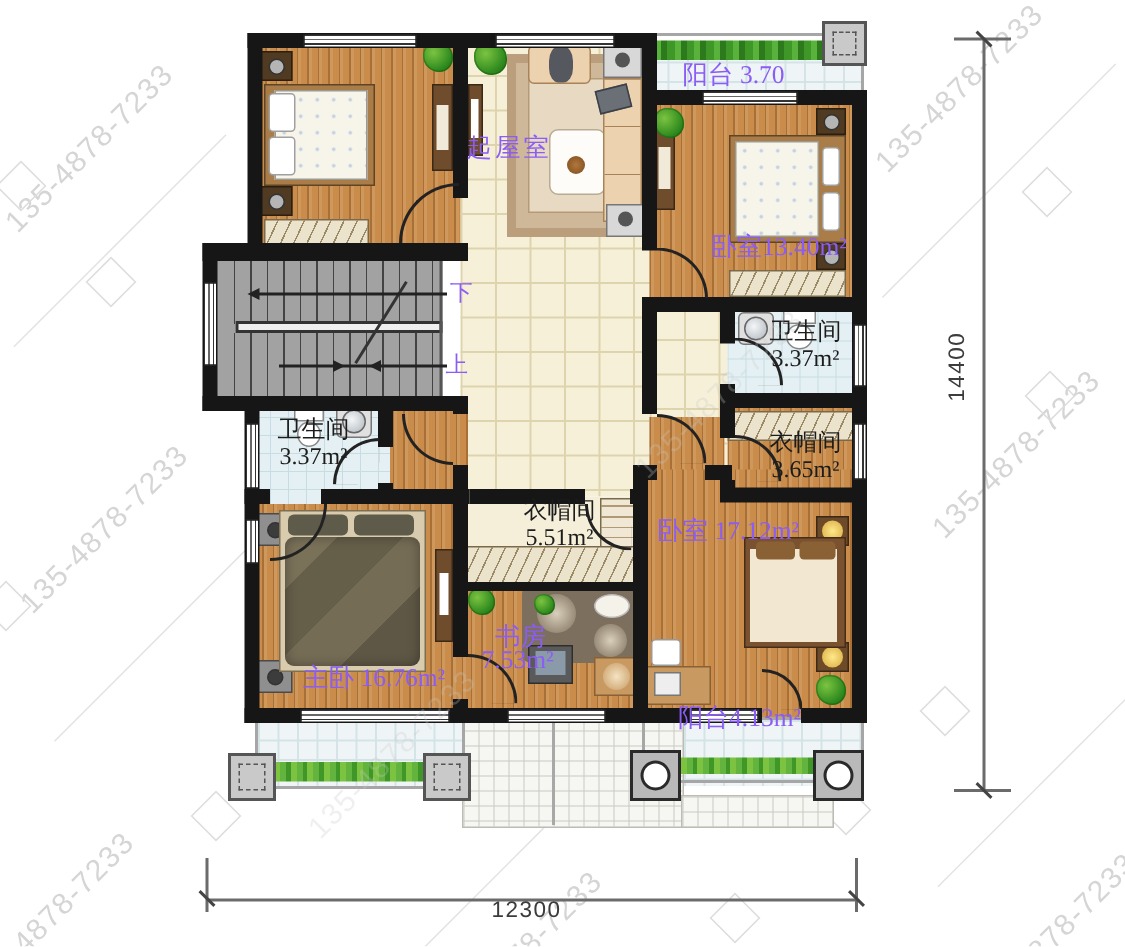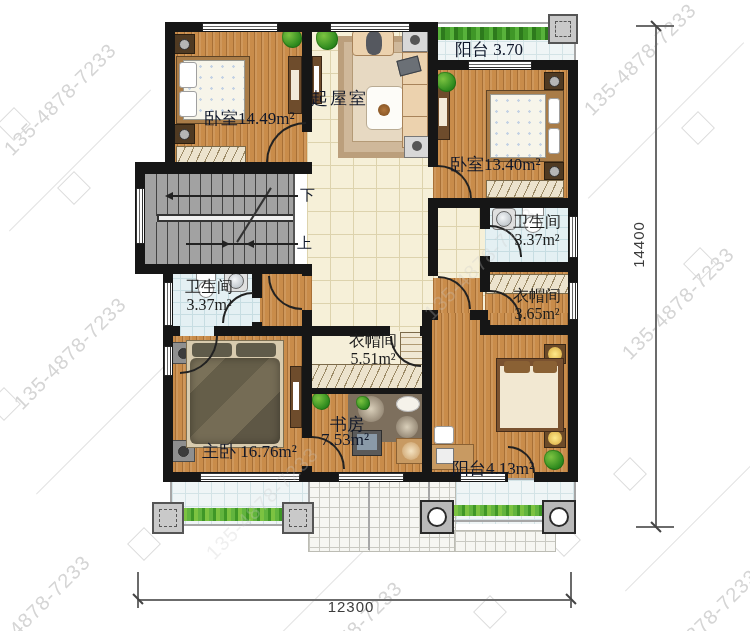--- a/index.html
+++ b/index.html
@@ -56,21 +56,21 @@
   .ns .knob{position:absolute;left:50%;top:50%;width:9px;height:9px;margin:-5px 0 0 -5px;
         background:#b5b5b5;border:1px solid #333;border-radius:50%;}
   .mat{background-color:#f7f5ea;border:1px solid #9a9a92;z-index:2;
         background-image:radial-gradient(circle,#c4d2e4 1px,transparent 1.5px);background-size:11px 11px;}
   .pil{background:#ffffff;border:1px solid #a0a0a0;border-radius:3px;z-index:2;}
   
   .steps{background-color:#a2a2a2;z-index:2;
         background-image:repeating-linear-gradient(90deg,transparent 0 10px,#434343 10px 11px);}
   .tri{width:0;height:0;border-style:solid;z-index:4;}
   
-  .lbl{color:#0f172a;font-size:17px;white-space:nowrap;z-index:7;}
+  .lbl{color:#8b5cf6;font-size:17px;white-space:nowrap;z-index:7;}
   .lbl2{color:#1c1c1c;font-size:16px;line-height:18px;text-align:center;z-index:7;}
   .dimt{color:#3c3c3c;font-size:15px;z-index:2;text-align:center;
         font-family:"Liberation Sans","DejaVu Sans",sans-serif;letter-spacing:1px;}
   .dline{background:#6b6b6b;z-index:2;}
   .slash{width:14px;height:2px;background:#444;transform:rotate(45deg);z-index:2;}
 </style>
 </head>
 <body>
 
 <div class="plan">
@@ -304,44 +304,44 @@
   <div class="a door" style="left:490px;top:225px;width:32px;height:32px;border-top:2px solid #222;border-right:2px solid #222;border-radius:0 100% 0 0"></div>
   <div class="a door" style="left:490px;top:290px;width:31px;height:31px;border-top:2px solid #222;border-right:2px solid #222;border-radius:0 100% 0 0"></div>
   <div class="a door" style="left:438px;top:276px;width:33px;height:33px;border-top:2px solid #222;border-right:2px solid #222;border-radius:0 100% 0 0"></div>
   <div class="a door" style="left:268px;top:276px;width:34px;height:34px;border-bottom:2px solid #222;border-left:2px solid #222;border-radius:0 0 0 100%"></div>
   <div class="a door" style="left:222px;top:292px;width:31px;height:31px;border-top:2px solid #222;border-left:2px solid #222;border-radius:100% 0 0 0"></div>
   <div class="a door" style="left:180px;top:336px;width:38px;height:38px;border-bottom:2px solid #222;border-right:2px solid #222;border-radius:0 0 100% 0"></div>
   <div class="a door" style="left:390px;top:336px;width:31px;height:31px;border-bottom:2px solid #222;border-left:2px solid #222;border-radius:0 0 0 100%"></div>
   <div class="a door" style="left:312px;top:436px;width:33px;height:33px;border-top:2px solid #222;border-right:2px solid #222;border-radius:0 100% 0 0"></div>
   <div class="a door" style="left:508px;top:446px;width:27px;height:27px;border-top:2px solid #222;border-right:2px solid #222;border-radius:0 100% 0 0"></div>
 
-  <div class="a lbl" style="left:204px;top:107px">卧室14.49m²</div>
   <div class="a lbl" style="left:311px;top:87px;letter-spacing:2px">起屋室</div>
   <div class="a lbl" style="left:455px;top:38px">阳台 3.70</div>
-  <div class="a lbl" style="left:450px;top:153px">卧室13.40m²</div>
+  <div class="a lbl" style="left:474px;top:153px">卧室13.40m²</div>
   <div class="a lbl2" style="left:500px;top:213px;width:74px">
     <div>卫生间</div>
     <div>3.37m²</div>
   </div>
   <div class="a lbl2" style="left:500px;top:287px;width:74px">
     <div>衣帽间</div>
     <div>3.65m²</div>
   </div>
+  <div class="a lbl" style="left:438px;top:342px">卧室 17.12m²</div>
   <div class="a lbl2" style="left:336px;top:332px;width:74px">
     <div>衣帽间</div>
     <div>5.51m²</div>
   </div>
   <div class="a lbl" style="left:330px;top:413px">书房</div>
   <div class="a lbl" style="left:321px;top:430px">7.53m²</div>
   <div class="a lbl" style="left:202px;top:440px">主卧 16.76m²</div>
   <div class="a lbl2" style="left:174px;top:278px;width:70px">
     <div>卫生间</div>
     <div>3.37m²</div>
   </div>
-  <div class="a lbl" style="left:452px;top:457px">阳台4.13m²</div>
+  <div class="a lbl" style="left:452px;top:467px">阳台4.13m²</div>
   <div class="a lbl" style="left:300px;top:186px;font-size:15px">下</div>
   <div class="a lbl" style="left:297px;top:234px;font-size:15px">上</div>
 
   <div class="a dline" style="left:655px;top:26px;width:2px;height:502px"></div>
   <div class="a dline" style="left:636px;top:25px;width:38px;height:2px"></div>
   <div class="a dline" style="left:636px;top:526px;width:38px;height:2px"></div>
   <div class="a slash" style="left:649px;top:25px"></div>
   <div class="a slash" style="left:649px;top:526px"></div>
   <div class="a dimt" style="left:598px;top:236px;width:80px;transform:rotate(-90deg)">14400</div>
   <div class="a dline" style="left:138px;top:599px;width:434px;height:2px"></div>

